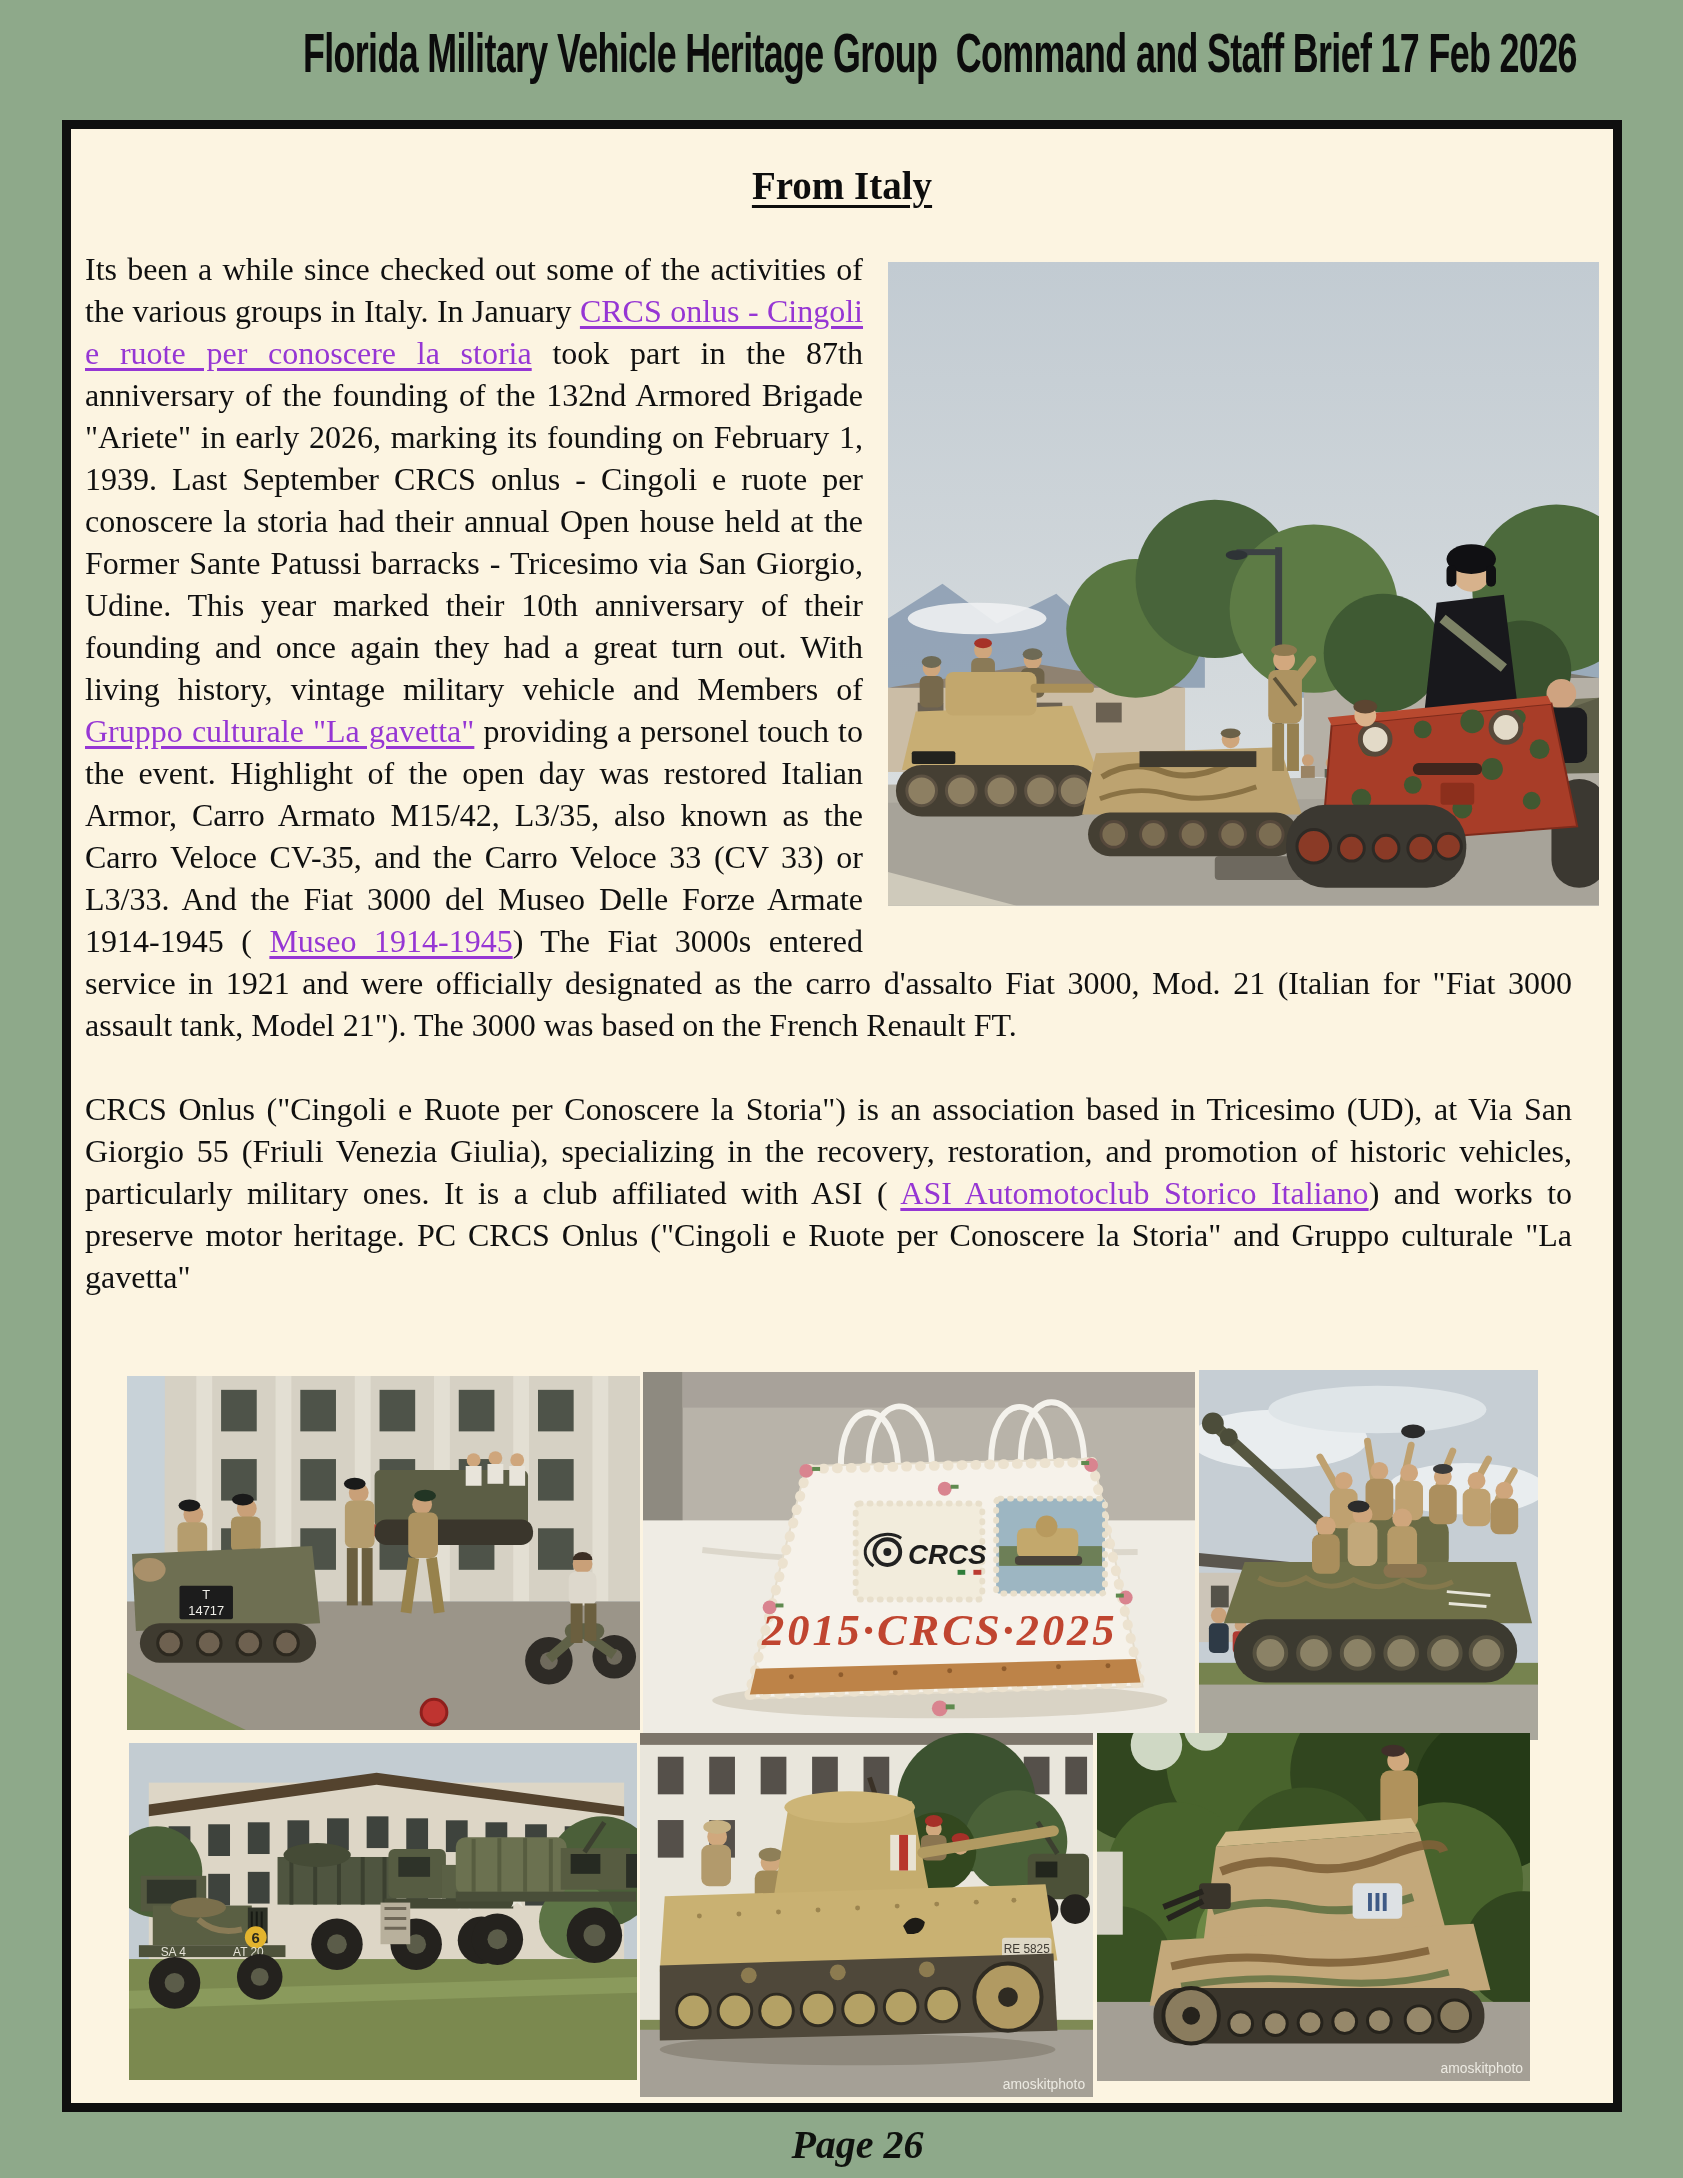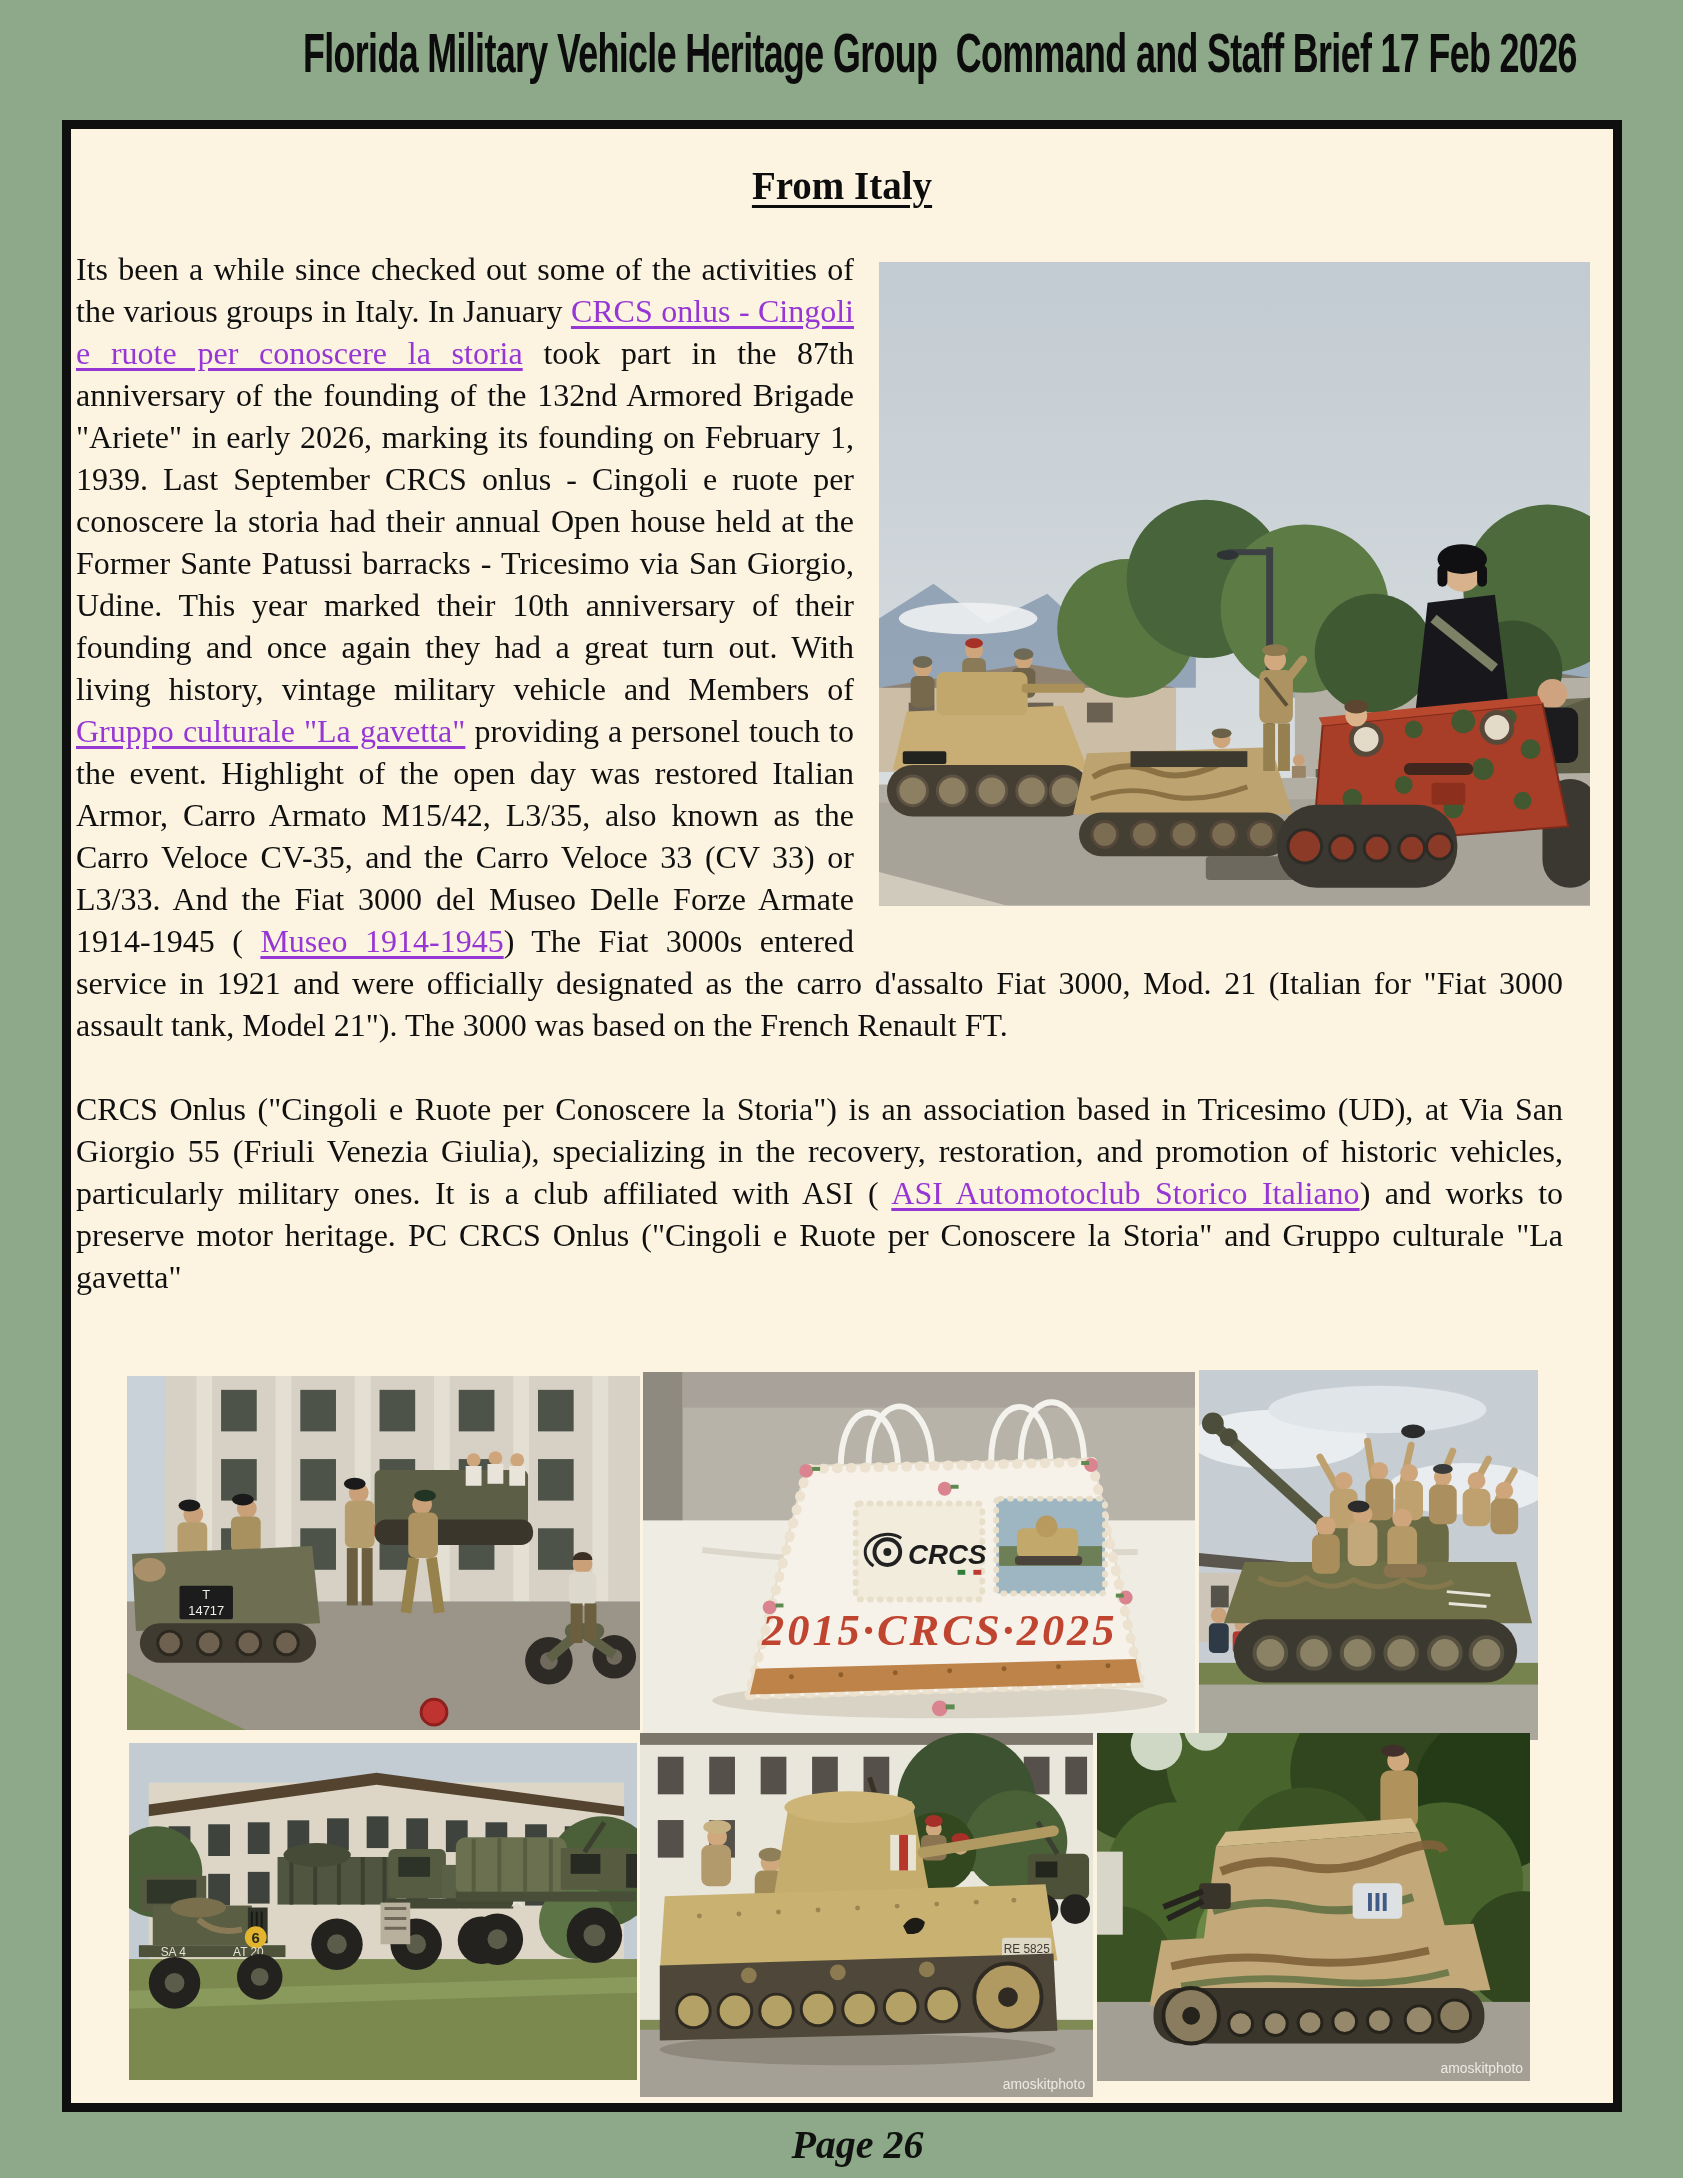--- a/index.html
+++ b/index.html
@@ -6,21 +6,21 @@
   .page{position:relative;width:1683px;height:2178px;background:#8ea98a;overflow:hidden;
         font-family:"Liberation Serif",serif;color:#101010;text-decoration:underline;}
   .masthead{position:absolute;top:20px;left:0;width:1683px;text-align:center;
         font-family:"Liberation Sans",sans-serif;font-weight:bold;font-size:56px;
         color:#0c0c0c;white-space:pre;letter-spacing:-1px;
         transform:scaleX(0.64);transform-origin:50% 50%;}
   .content-box{position:absolute;left:62px;top:120px;width:1542px;height:1974px;
         border:9px solid #0f0f0f;background:#fcf4e1;box-sizing:content-box;}
   .section-heading{margin:34px 16px 40px;text-align:center;font-size:39px;font-weight:bold;
         text-decoration:underline;text-decoration-thickness:3px;text-underline-offset:6px;color:#0d0d0d;}
-  .text-flow{padding-left:5px;width:1538px;}
+  .text-flow{padding-left:14px;width:1538px;}
   .float-photo{float:right;width:711px;height:644px;margin:14px 24px 30px 25px;}
   p.para{margin:0 0 42px 0;padding-right:51px;font-size:32px;line-height:42px;
         text-align:justify;color:#101010;}
   a.doc-link{color:#9636d4;text-decoration:underline;text-decoration-thickness:3px;
         text-underline-offset:4px;cursor:pointer;}
   .photo{position:absolute;overflow:hidden;background:#a16207;}
   .photo svg{display:block;width:100%;height:100%;}
   .p-r1c1{left:56px;top:1247px;width:513px;height:354px;}
   .p-r1c2{left:572px;top:1243px;width:552px;height:368px;}
   .p-r1c3{left:1128px;top:1241px;width:339px;height:370px;}

